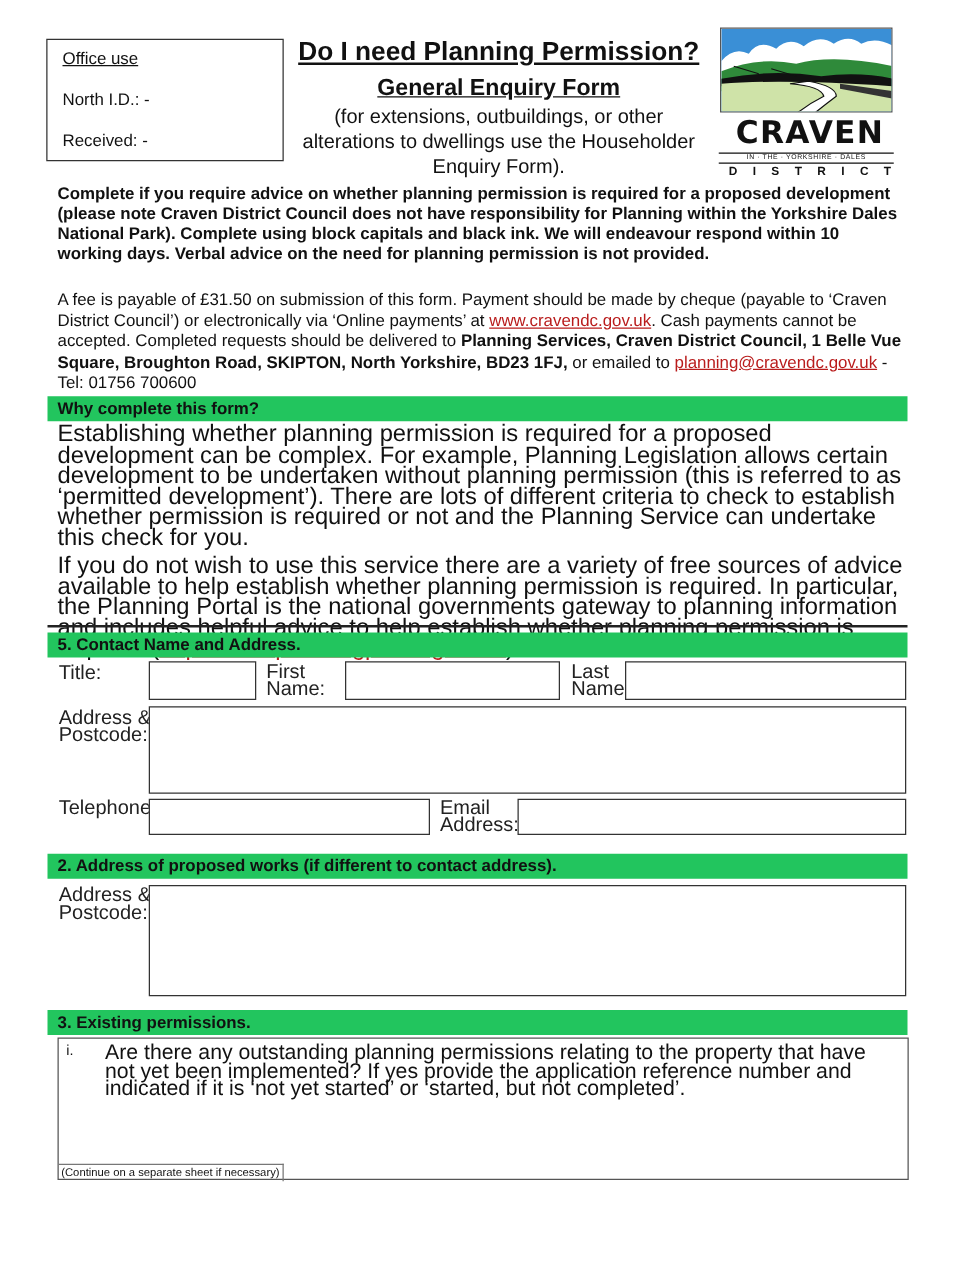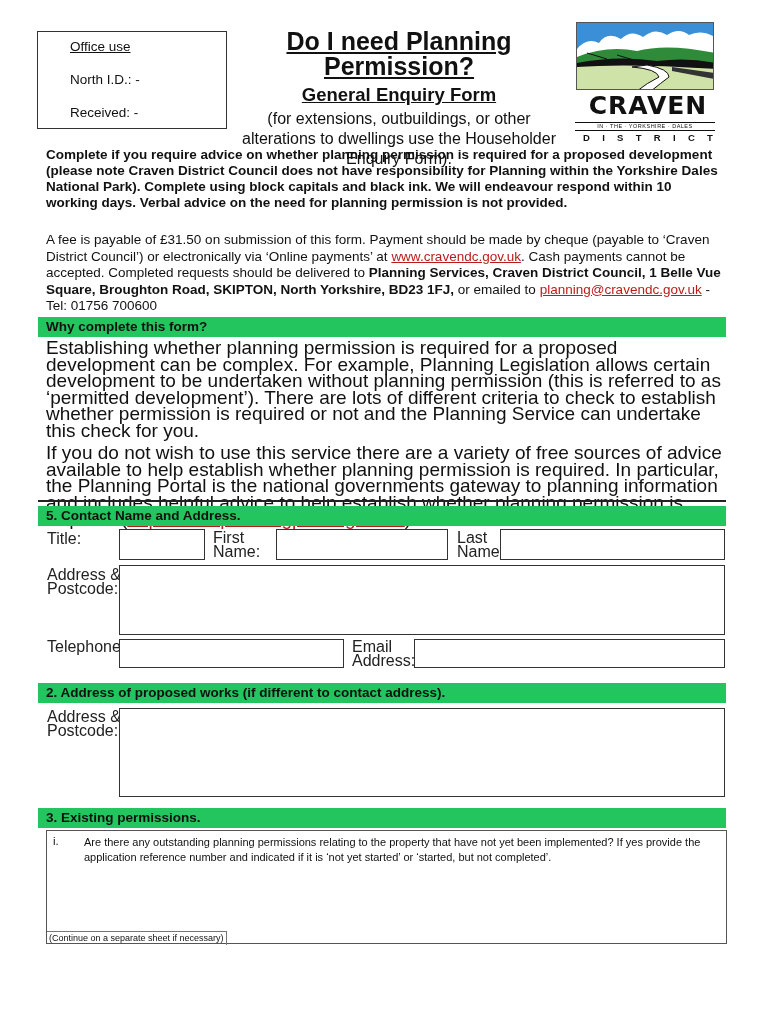--- a/index.html
+++ b/index.html
@@ -1,25 +1,25 @@
 <!DOCTYPE html>
 <html><head>
   <meta charset="utf-8">
   <style>
     * { box-sizing: border-box; margin: 0; padding: 0; }
     html, body { width: 770px; height: 1024px; background: #ffffff; overflow: hidden; }
     body { font-family: "Liberation Sans", sans-serif; color: #111; position: relative; }
     a { color: #b91c1c; text-decoration: underline; }
 
-    .office-box { position: absolute; left: 37px; top: 31px; width: 190px; height: 98px; border: 1px solid #333; padding: 6px 0 0 32px; font-size: 13.5px; }
+    .office-box { position: absolute; left: 37px; top: 31px; width: 190px; height: 98px; border: 1px solid #333; padding: 6px 0 0 12px; font-size: 13.5px; }
     .office-box .row { height: 33px; line-height: 17px; padding-top: 0; }
     .office-box .title { text-decoration: underline; }
 
     .header-center { position: absolute; left: 232px; top: 29px; width: 334px; text-align: center; }
-    .header-center .h1 { font-size: 25px; font-weight: bold; text-decoration: underline; line-height: 25px; }
+    .header-center .h1 { font-size: 21px; font-weight: bold; text-decoration: underline; line-height: 25px; }
     .header-center .h2 { font-size: 18.5px; font-weight: bold; text-decoration: underline; line-height: 28px; margin-top: 2px; }
     .header-center .sub { font-size: 16px; line-height: 20px; }
 
     .logo { position: absolute; left: 575px; top: 22px; width: 148px; height: 120px; }
     .logo .scene { position: absolute; left: 1px; top: 0; width: 138px; height: 68px; border: 1px solid #555; overflow: hidden; }
     .logo .brand { position: absolute; left: 3px; top: 70px; width: 140px; text-align: center; font-family: "DejaVu Sans", sans-serif; font-weight: bold; font-size: 25px; letter-spacing: 1px; line-height: 28px; color: #111; }
     .logo .tag { position: absolute; left: 0px; top: 100px; width: 140px; text-align: center; font-size: 5.5px; letter-spacing: 0.5px; border-top: 1px solid #111; border-bottom: 1px solid #111; line-height: 7px; }
     .logo .district { position: absolute; left: 0px; top: 110px; width: 140px; font-size: 9.5px; font-weight: bold; letter-spacing: 12.3px; text-align: center; line-height: 12px; padding-left: 8px; }
 
     .intro-bold { position: absolute; left: 46px; top: 147px; width: 680px; font-size: 13.5px; font-weight: bold; line-height: 16px; }
@@ -34,21 +34,21 @@
     .divider { position: absolute; left: 38px; top: 500px; width: 688px; height: 2px; background: #222; }
     .s1-bar { top: 506px; }
     .lbl { position: absolute; font-size: 16px; line-height: 14px; color: #222; }
     .box { position: absolute; border: 1px solid #333; background: #fff; }
 
     .s2-bar { top: 683px; }
     .s3-bar { top: 808px; }
 
     .s3-box { position: absolute; left: 46px; top: 830px; width: 681px; height: 114px; border: 1px solid #555; }
     .s3-box .num { position: absolute; left: 6px; top: 4px; font-size: 11.5px; }
-    .s3-box .q { position: absolute; left: 37px; top: 4px; width: 636px; font-size: 11px; line-height: 14.5px; }
+    .s3-box .q { position: absolute; left: 37px; top: 4px; width: 636px; font-size: 17px; line-height: 14.5px; }
     .s3-box .cont { position: absolute; left: 0px; top: 100px; font-size: 9px; border: 1px solid #777; border-left: none; border-bottom: none; padding: 1px 2px; line-height: 11px; }
   </style>
 </head>
 <body>
 
 <div class="office-box">
   <div class="row title">Office use</div>
   <div class="row">North I.D.: -</div>
   <div class="row">Received: -</div>
 </div>

